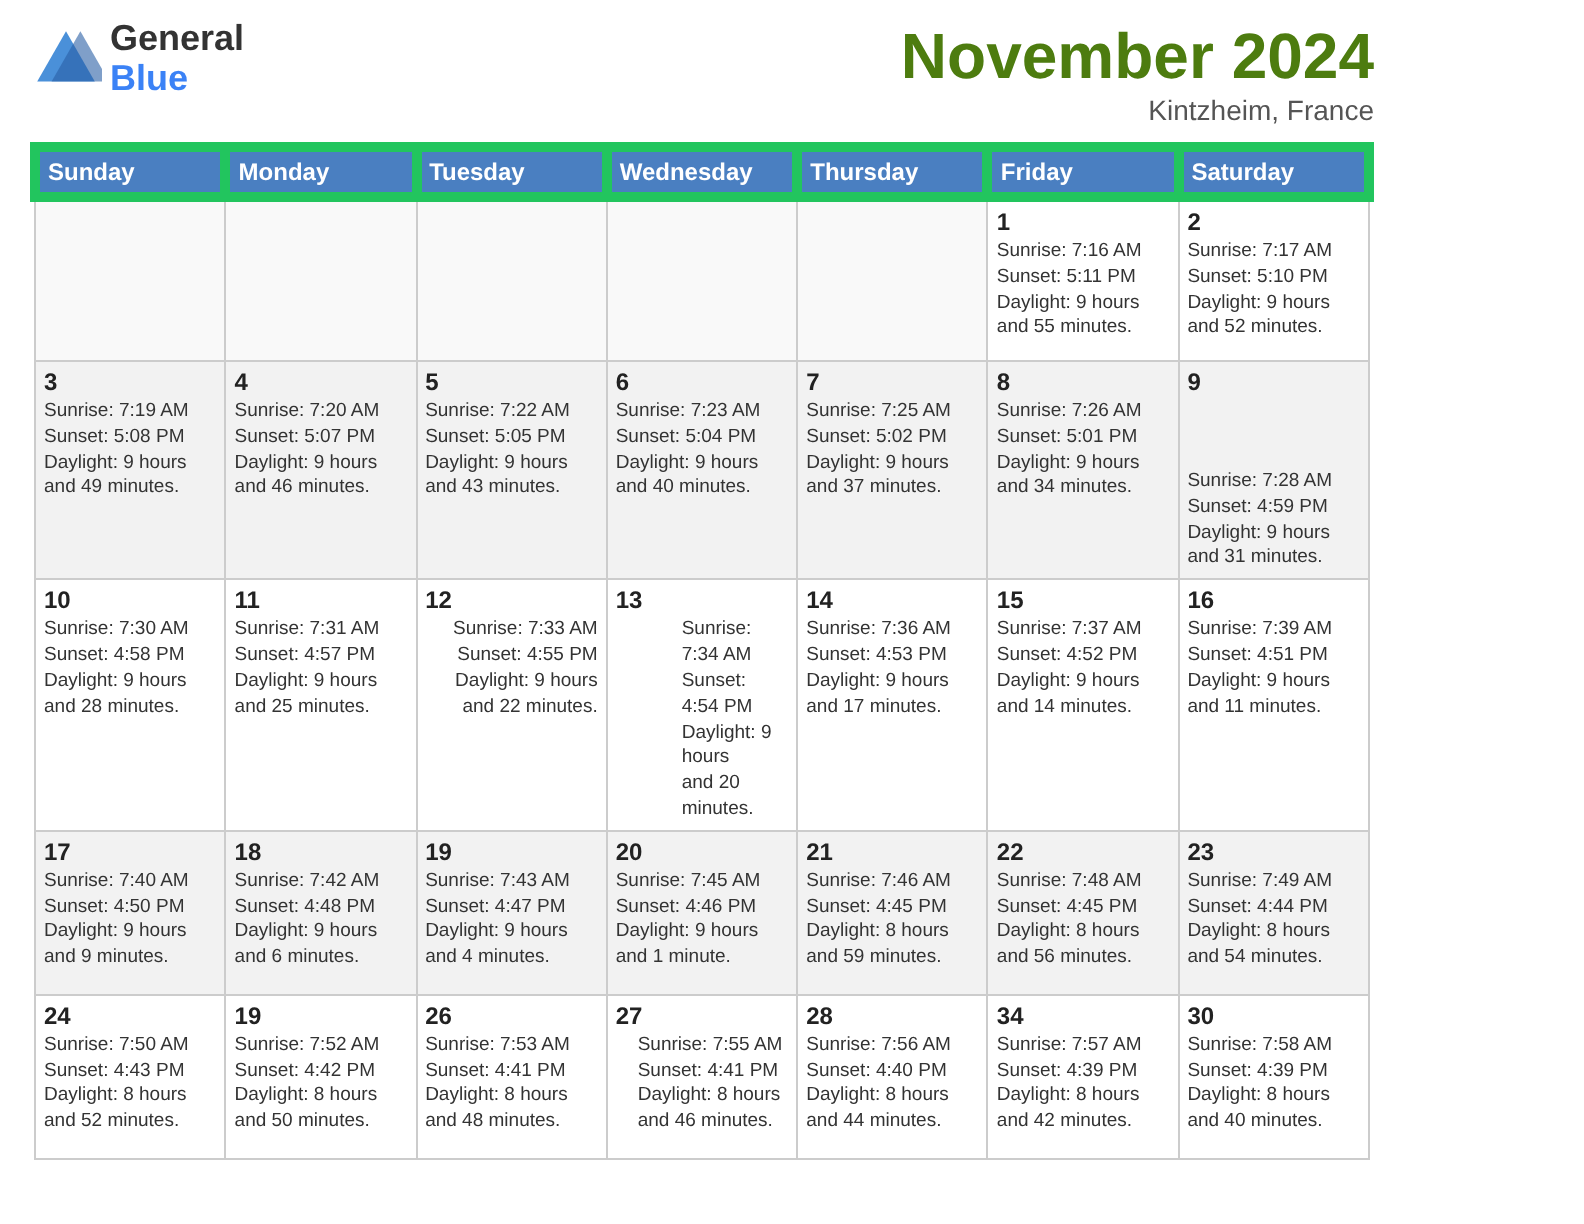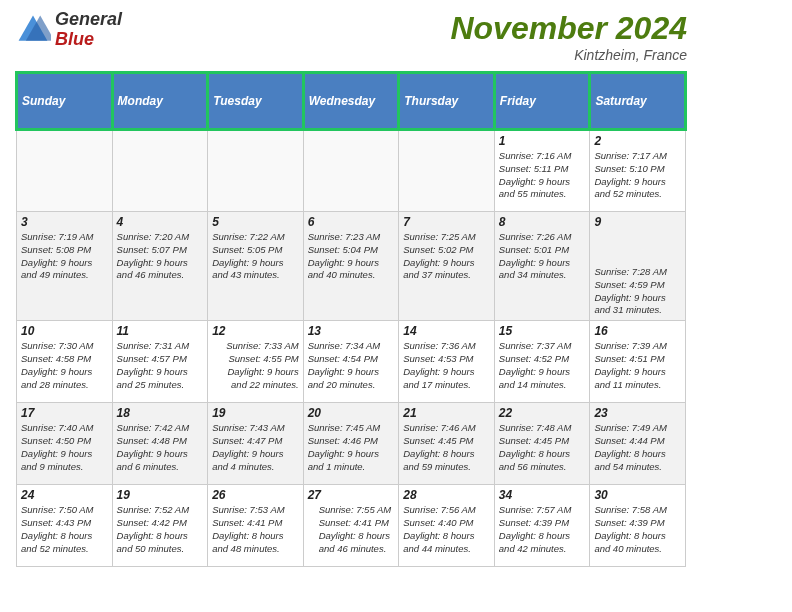--- a/index.html
+++ b/index.html
@@ -6,40 +6,39 @@
     body {
       font-family: Arial, sans-serif;
       background: #fff;
       width: 792px;
       height: 612px;
       overflow: hidden;
     }
     .container {
       width: 702px;
       padding: 10px 15px;
-      font-style: italic;
     }
     .header {
       display: flex;
       justify-content: space-between;
       align-items: flex-start;
       margin-bottom: 8px;
     }
     .logo {
       display: flex;
       align-items: center;
       gap: 4px;
     }
     .logo-text {
       font-size: 18px;
       font-weight: bold;
       color: #333;
       line-height: 1.1;
     }
-    .logo-blue { color: #b91c1c; }
+    .logo-blue { color: #3b82f6; }
     .logo-icon {
       width: 36px;
       height: 36px;
     }
     .title-block {
       text-align: right;
     }
     .month-title {
       font-size: 32px;
       font-weight: bold;
@@ -52,23 +51,23 @@
     .calendar {
       width: 100%;
       border-collapse: collapse;
       table-layout: fixed;
     }
     .calendar th {
       background: #4a7fc1;
       color: #fff;
       font-size: 12px;
       font-weight: bold;
-      padding: 20px 4px;
+      padding: 3px 4px;
       text-align: left;
-      border: 3px solid #22c55e;
+      border: 5px solid #22c55e;
     }
     .calendar td {
       border: 1px solid #ccc;
       vertical-align: top;
       padding: 3px 4px;
       height: 82px;
       font-size: 10px;
       background: #fff;
     }
     .calendar td.empty {
@@ -212,21 +211,21 @@
           </td>
           <td>
             <div class="day-num">12</div>
             <div class="day-info" style="white-space: pre-line; text-align: right;">Sunrise: 7:33 AM
 Sunset: 4:55 PM
 Daylight: 9 hours
 and 22 minutes.</div>
           </td>
           <td>
             <div class="day-num">13</div>
-            <div class="day-info" style="white-space: pre-line;">Sunrise: 7:34 AM
+            <div class="day-info" style="white-space: pre-line; margin-left: 33px;">Sunrise: 7:34 AM
 Sunset: 4:54 PM
 Daylight: 9 hours
 and 20 minutes.</div>
           </td>
           <td>
             <div class="day-num">14</div>
             <div class="day-info" style="white-space: pre-line;">Sunrise: 7:36 AM
 Sunset: 4:53 PM
 Daylight: 9 hours
 and 17 minutes.</div>

